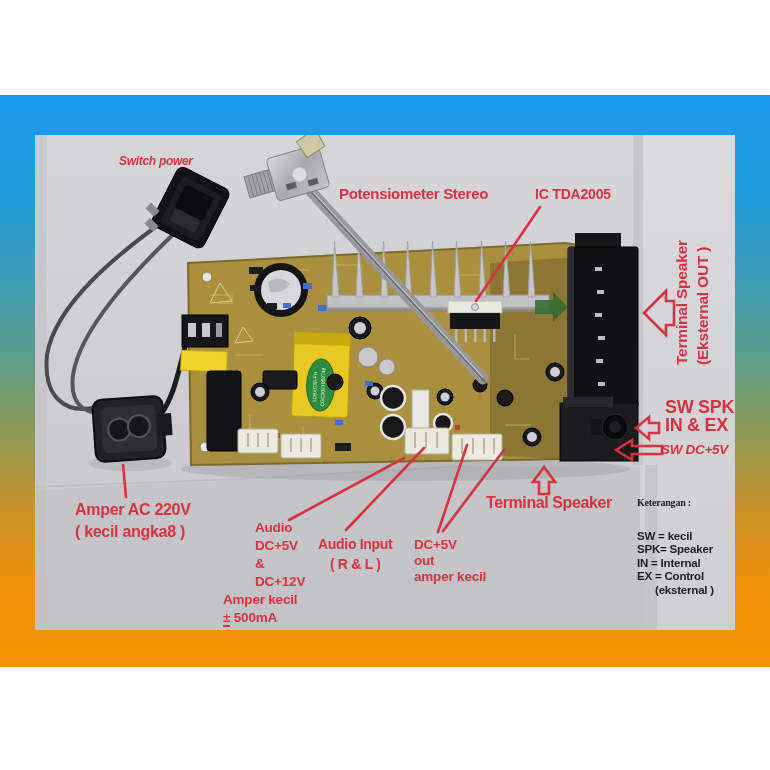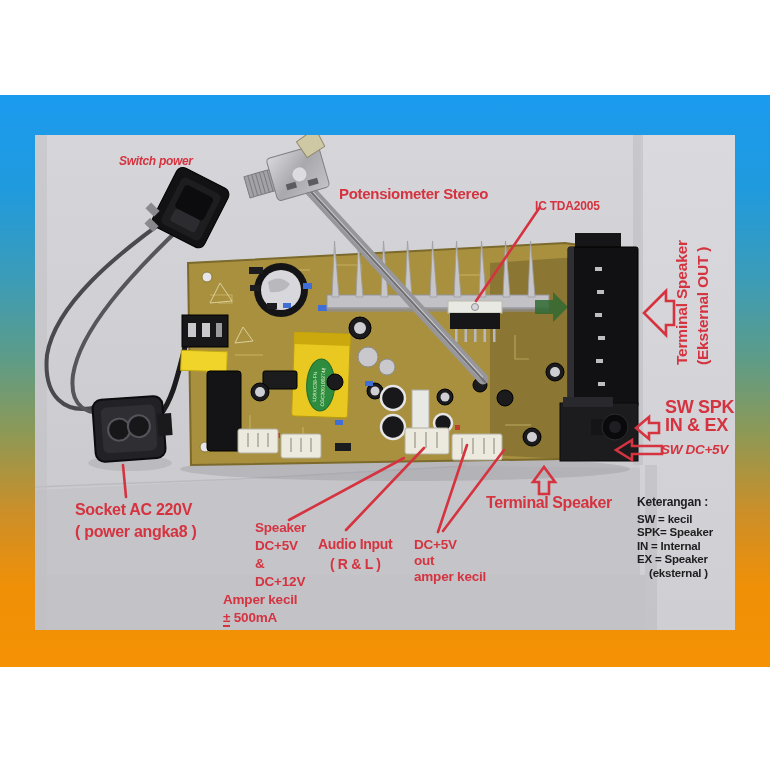--- a/index.html
+++ b/index.html
@@ -5,35 +5,35 @@
   html,body{margin:0;padding:0;background:#fff;width:770px;height:770px;overflow:hidden;}
   *{box-sizing:border-box;}
   .canvas{position:relative;width:770px;height:770px;background:#fff;font-family:"Liberation Sans",sans-serif;}
   .frame{position:absolute;left:0;top:95px;width:770px;height:572px;
     background:linear-gradient(180deg,#1b9bef 0%,#1f9ade 16%,#3b9cb8 32%,#5d9c88 46%,#8d9956 59%,#cc8f28 73%,#f09007 86%,#f59204 100%);}
   .photo{position:absolute;left:35px;top:135px;width:700px;height:495px;background:#cbcbcf;overflow:hidden;}
   .photo svg{position:absolute;left:0;top:0;z-index:1;}
   .lbl{position:absolute;z-index:3;color:#d4333f;font-weight:700;white-space:nowrap;}
   .lbl-switch{left:84px;top:19px;font-size:12px;letter-spacing:-.3px;font-style:italic;}
   .lbl-pot{left:304px;top:3px;font-size:15px;line-height:20px;letter-spacing:-.3px;margin-top:46px;}
-  .lbl-ic{left:500px;top:64px;font-size:12px;letter-spacing:-.2px;}
+  .lbl-ic{left:500px;top:51px;font-size:14px;letter-spacing:-.2px;}
   .vlabel{left:636px;top:88px;height:142px;writing-mode:vertical-rl;transform:rotate(180deg);
     font-size:15.5px;line-height:21px;letter-spacing:-.2px;}
   .lbl-swspk{left:630px;top:264px;font-size:18px;line-height:17.5px;letter-spacing:-.3px;}
   .lbl-swdc{left:626px;top:307px;font-size:13.5px;letter-spacing:-.3px;font-style:italic;}
   .lbl-tint{left:451px;top:358px;font-size:16px;line-height:20.5px;letter-spacing:-.4px;}
   .lbl-socket{left:40px;top:364px;font-size:16px;line-height:22px;letter-spacing:-.3px;}
   .lbl-ekstra{left:188px;top:384px;font-size:13.5px;line-height:18px;letter-spacing:-.2px;}
   .lbl-ekstra .ind{margin-left:32px;}
   .pm{border-bottom:2px solid currentColor;}
   .lbl-audio{left:283px;top:399px;font-size:14px;line-height:20px;letter-spacing:-.3px;text-align:center;}
   .lbl-dcout{left:379px;top:402px;font-size:13.5px;line-height:16px;letter-spacing:-.2px;}
   .lbl-ket{left:602px;top:361px;color:#1d1d1f;font-size:11.5px;line-height:13.5px;letter-spacing:-.2px;}
-  .ket-title{font-size:12px;margin-bottom:3px;}
-  .ket-ind{margin-left:12px;}
+  .ket-title{font-size:10px;margin-bottom:20px;font-family:Liberation Serif, serif;}
+  .ket-ind{margin-left:18px;}
 </style>
 </head>
 <body>
 
 <div class="canvas">
   <div class="frame"></div>
 
   <div class="photo">
 
     <svg width="700" height="495" viewBox="0 0 700 495">
@@ -314,26 +314,26 @@
       <div>IN &amp; EX</div>
     </div>
 
     <div class="lbl lbl-swdc">SW DC+5V</div>
 
     <div class="lbl lbl-tint">
       <div>Terminal Speaker</div>
     </div>
 
     <div class="lbl lbl-socket">
-      <div>Socket AC 220V</div>
-      <div>( power angka8 )</div>
+      <div>Amper AC 220V</div>
+      <div>( kecil angka8 )</div>
     </div>
 
     <div class="lbl lbl-ekstra">
-      <div class="ind">Speaker</div>
+      <div class="ind">Audio</div>
       <div class="ind">DC+5V</div>
       <div class="ind">&amp;</div>
       <div class="ind">DC+12V</div>
       <div>Amper kecil</div>
       <div><span class="pm">±</span> <span>500mA</span></div>
     </div>
 
     <div class="lbl lbl-audio">
       <div>Audio Input</div>
       <div>( R &amp; L )</div>
@@ -343,18 +343,18 @@
       <div>DC+5V</div>
       <div>out</div>
       <div>amper kecil</div>
     </div>
 
     <div class="lbl lbl-ket">
       <div class="ket-title">Keterangan :</div>
       <div>SW = kecil</div>
       <div>SPK= Speaker</div>
       <div>IN = Internal</div>
-      <div>EX = Speaker</div>
+      <div>EX = Control</div>
       <div class="ket-ind">(eksternal )</div>
     </div>
 
   </div>
 </div>
 
 </body></html>

